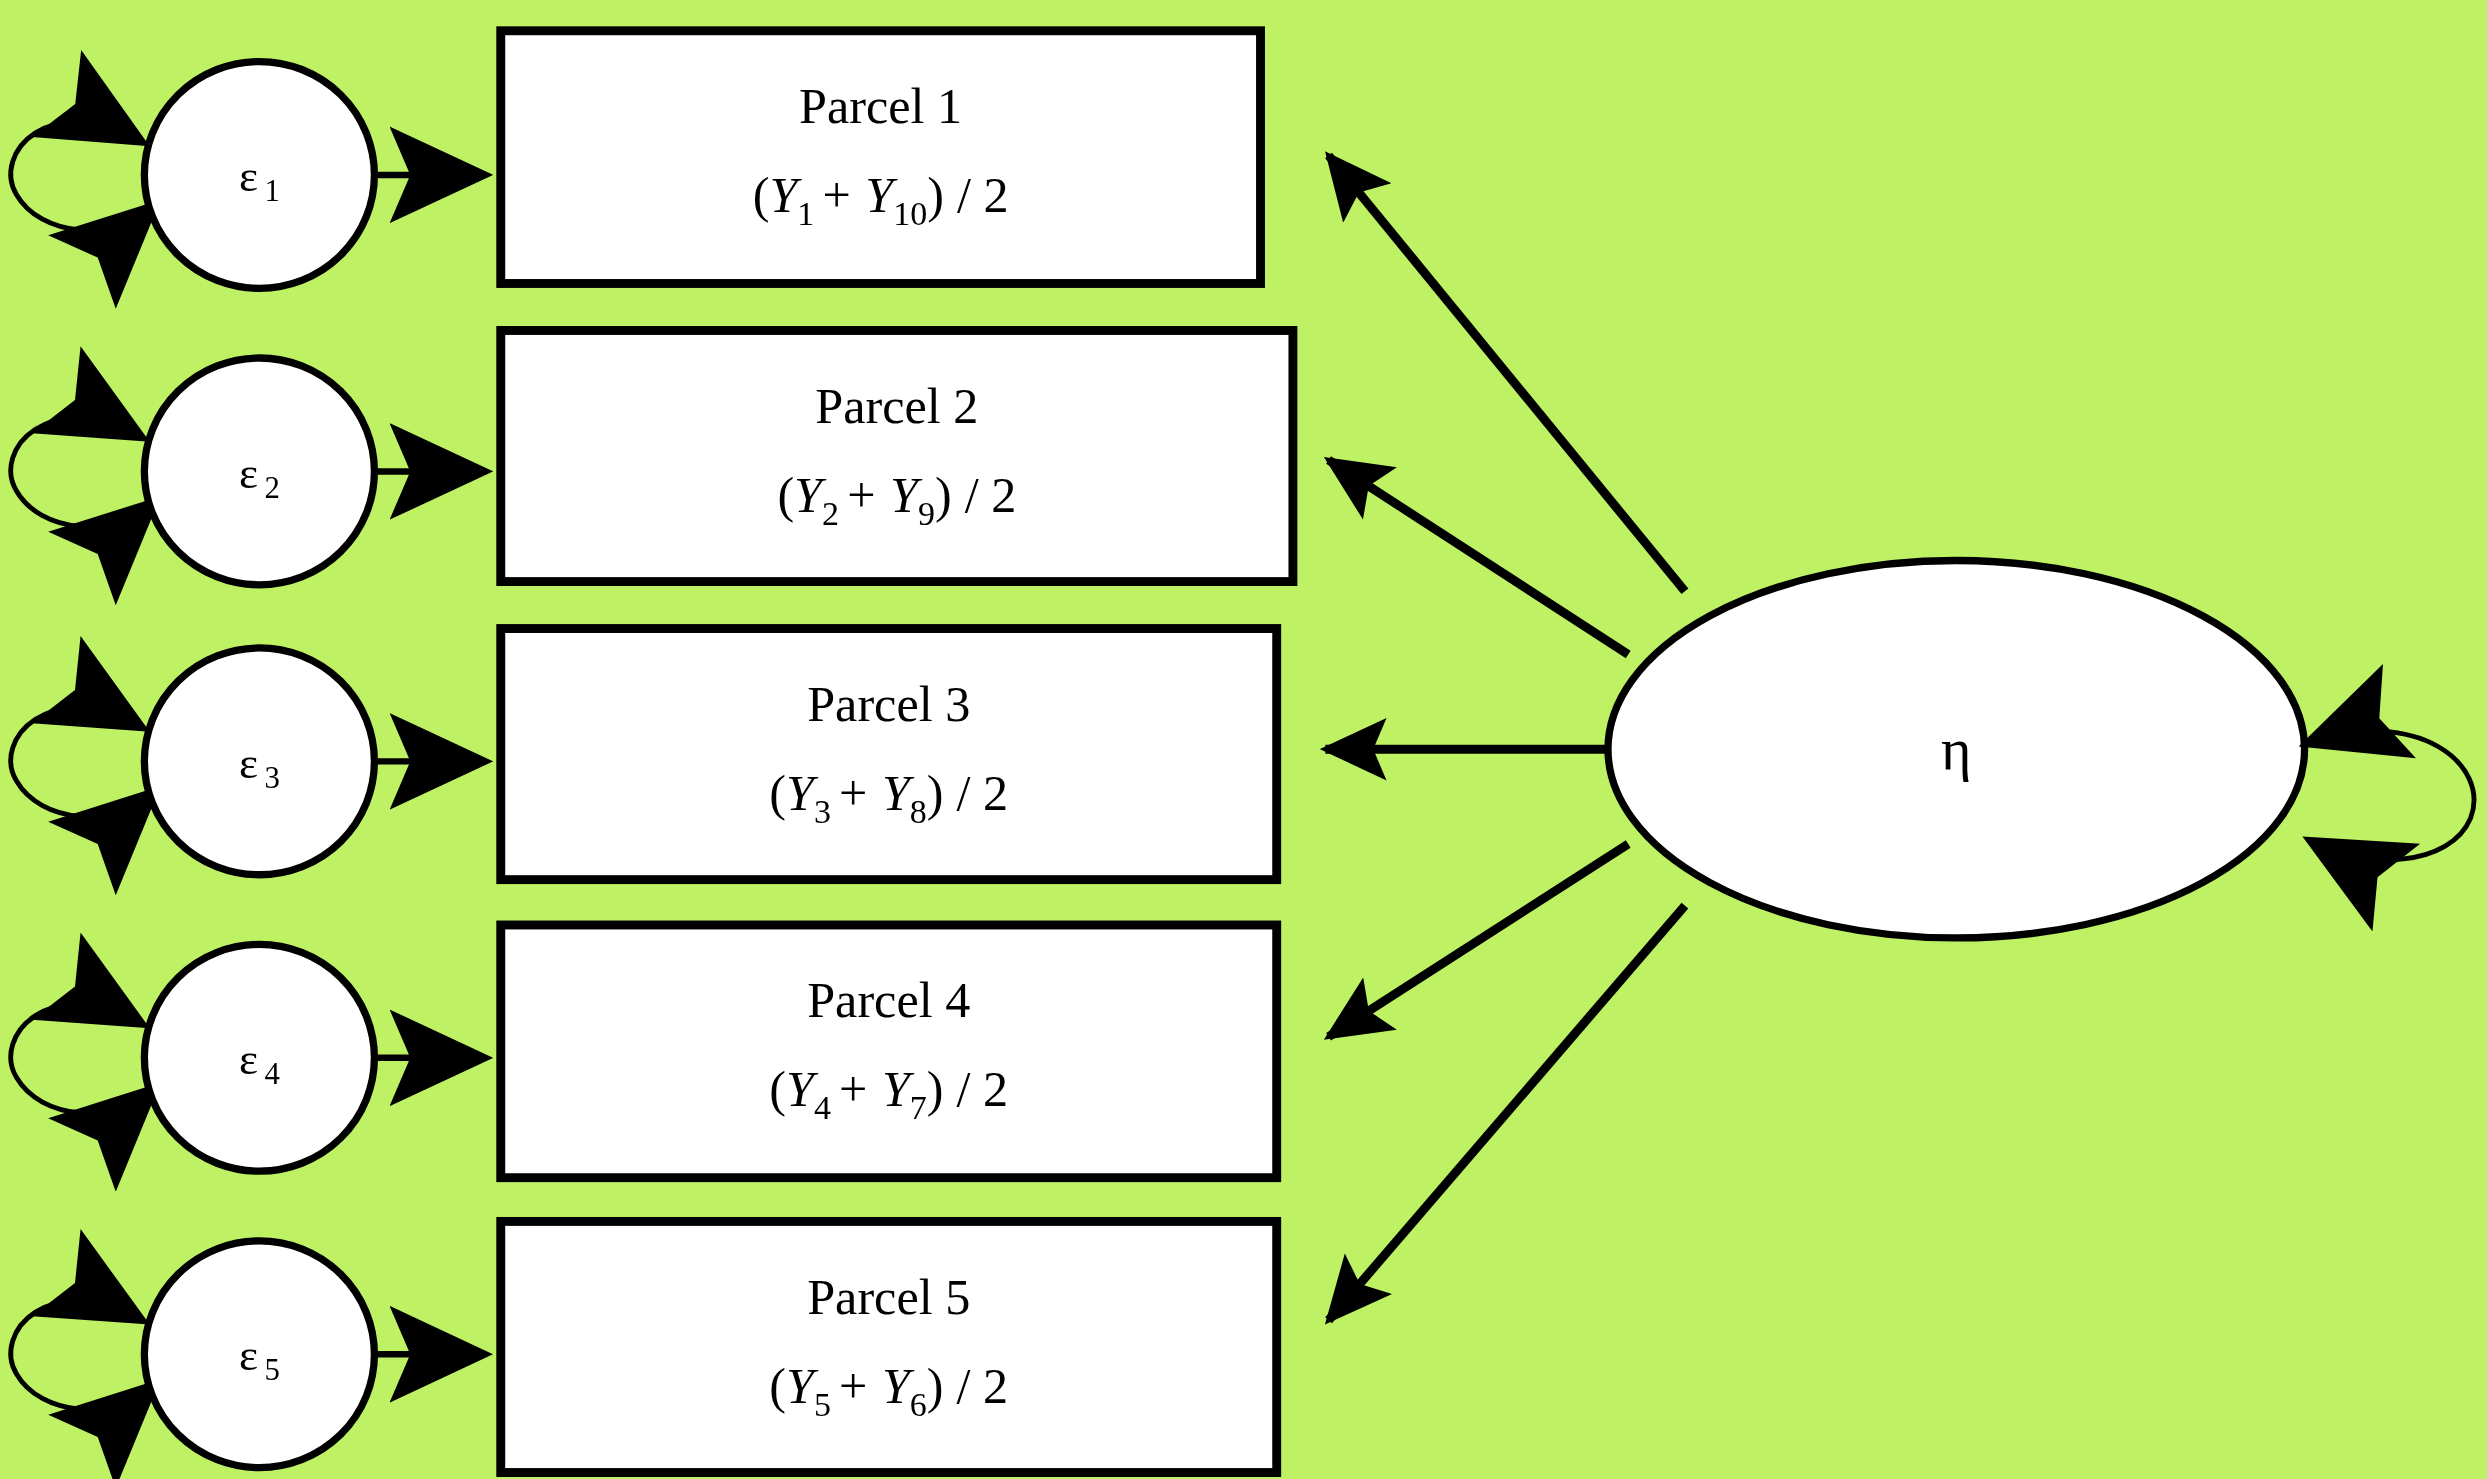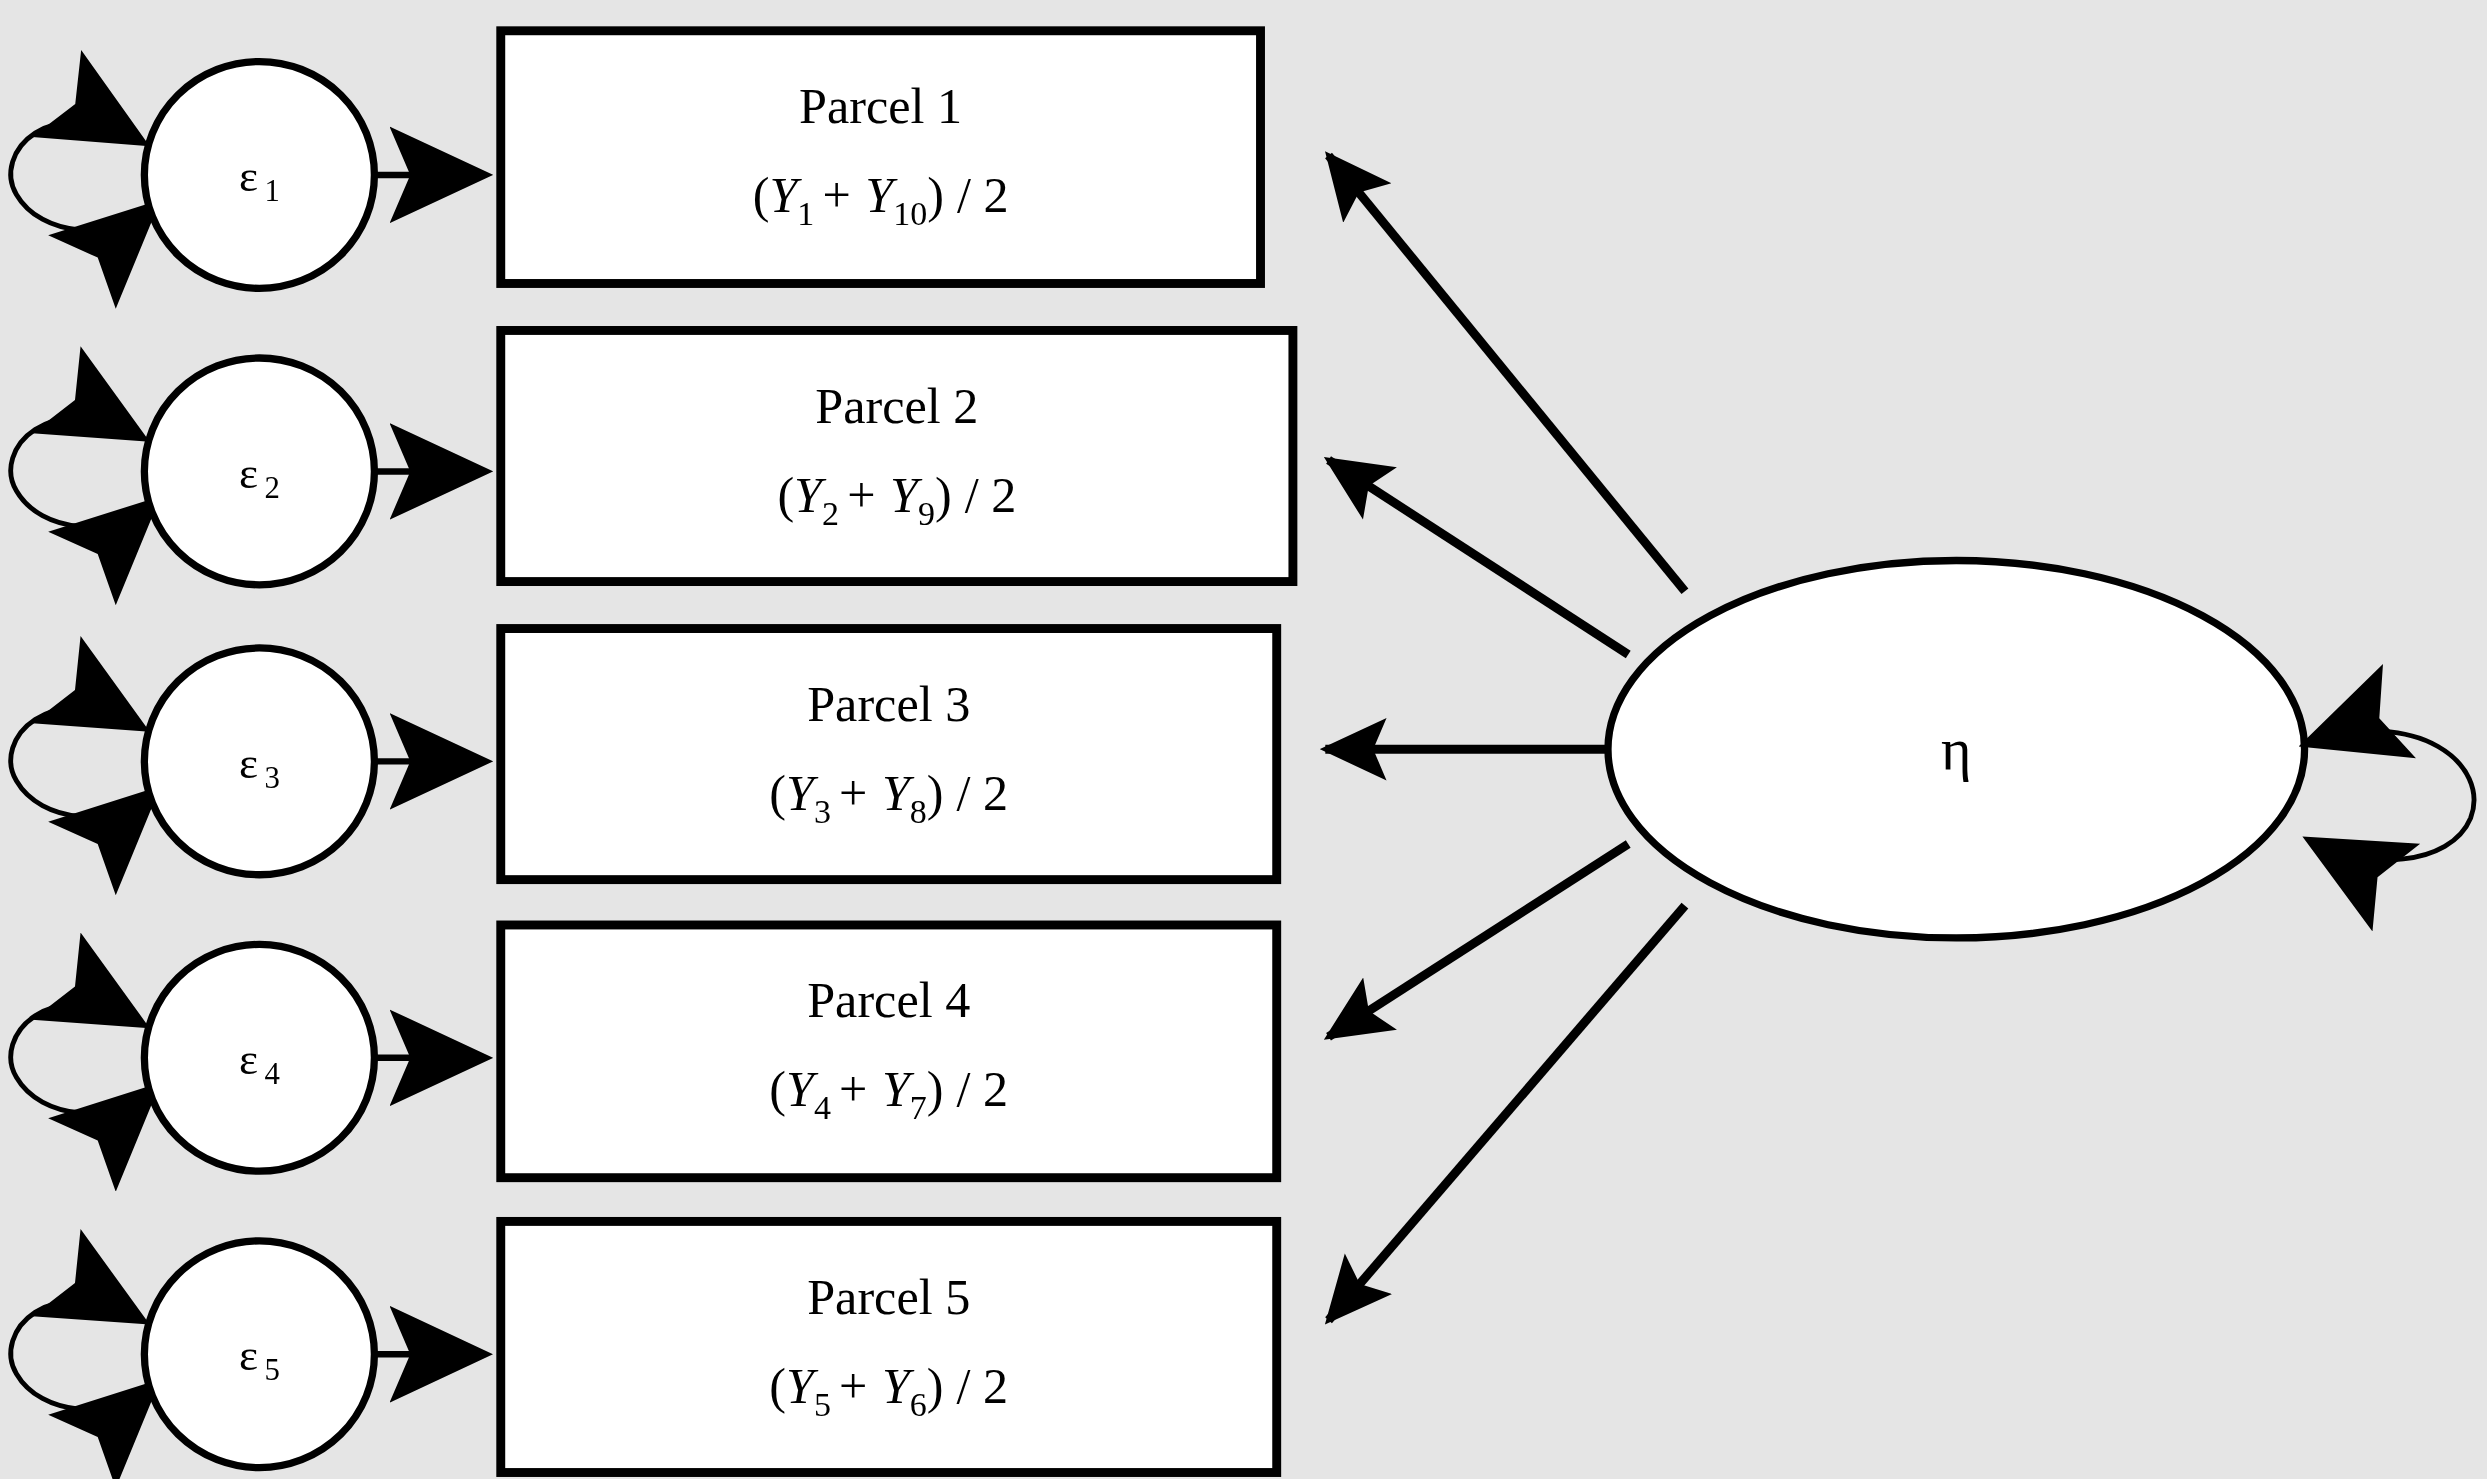--- a/index.html
+++ b/index.html
@@ -11,21 +11,21 @@
   body {
     width: 2487px;
     height: 1479px;
     overflow: hidden;
     font-family: "Liberation Serif", "DejaVu Serif", serif;
   }
   #diagram-root {
     position: relative;
     width: 2487px;
     height: 1479px;
-    background: #e5e5e5;
+    background: #bef264;
   }
   svg#sem-canvas {
     position: absolute;
     left: 0;
     top: 0;
     width: 2487px;
     height: 1479px;
     display: block;
   }
   .parcel-title {

